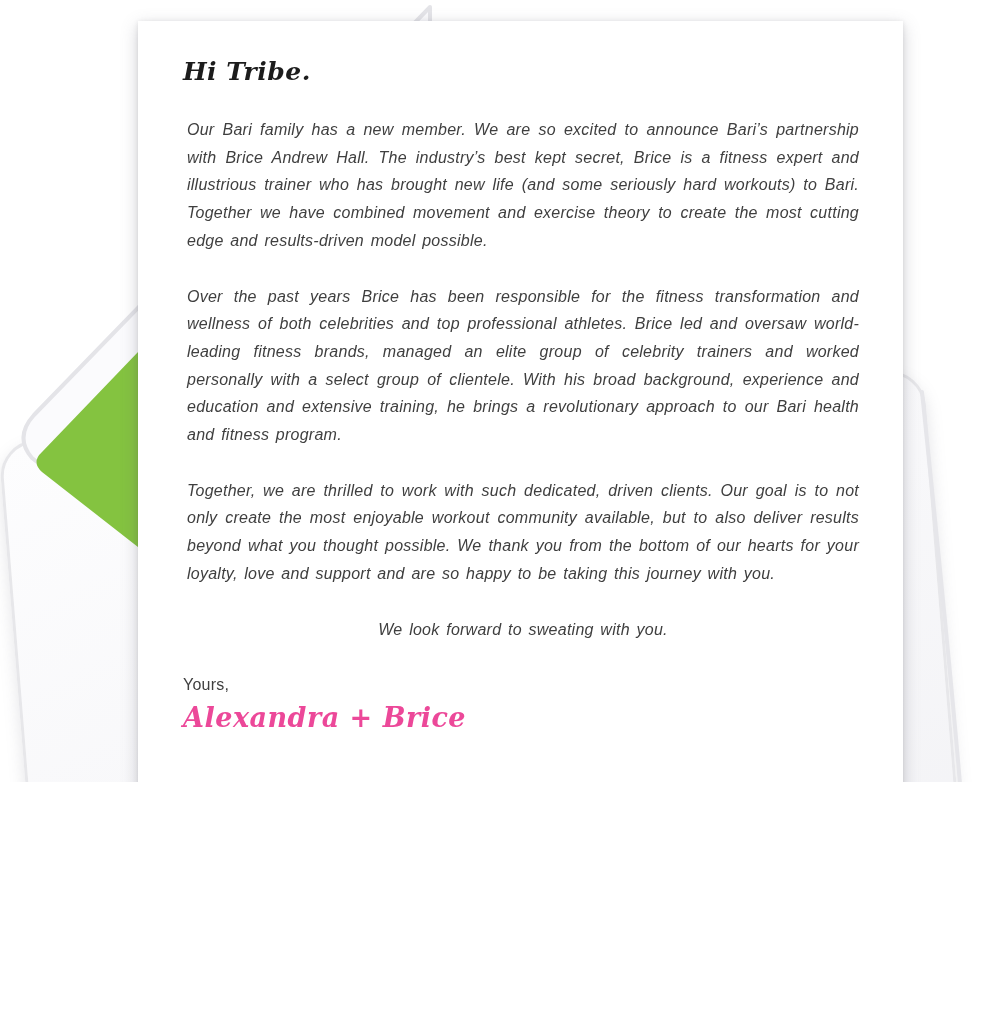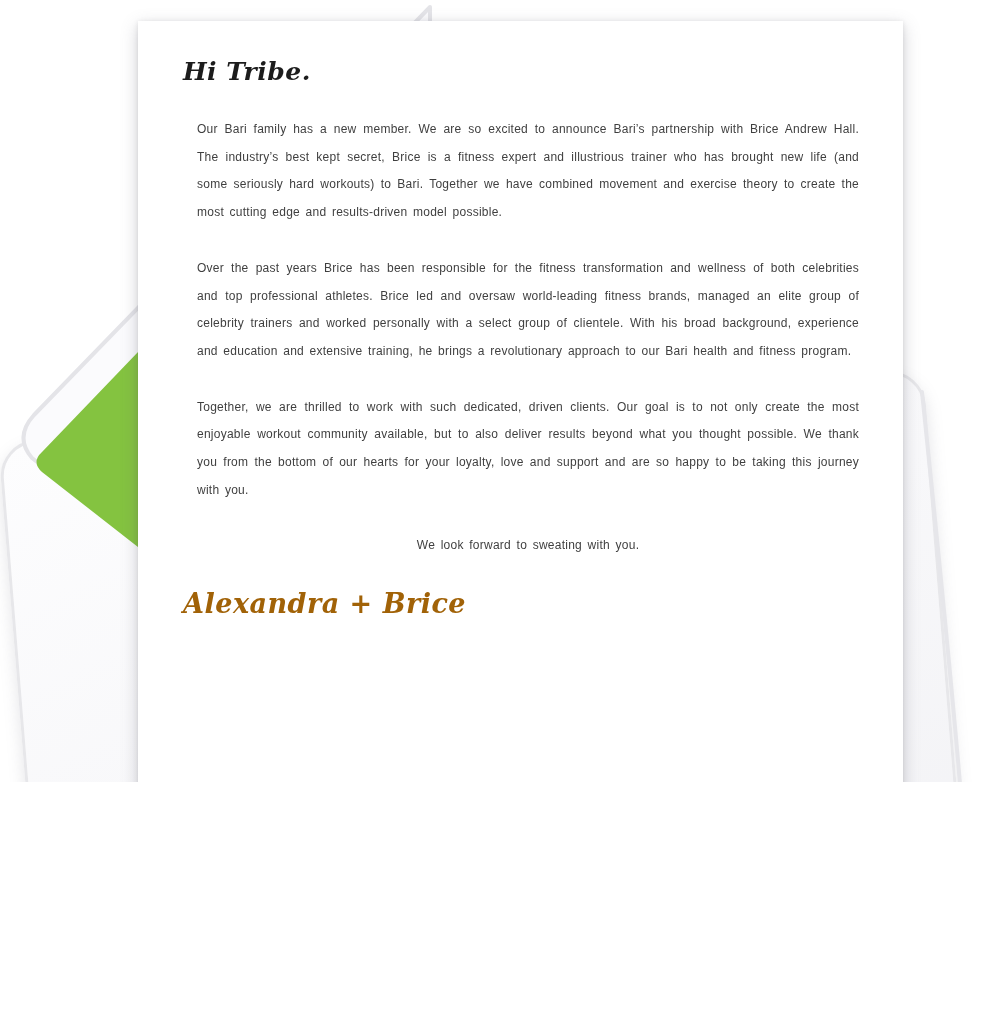--- a/index.html
+++ b/index.html
@@ -39,40 +39,41 @@
   .greeting{
     font-family:"DejaVu Serif",serif;
     font-style:italic;
     font-weight:700;
     font-size:25px;
     color:#1c1c1c;
     letter-spacing:.5px;
     margin:0 0 30px 0;
   }
   .letter p{
-    margin:0 0 28px 14px;
-    font-size:12px;
+    margin:0 0 28px 4px;
+    font-size:16px;
     line-height:27.7px;
     letter-spacing:.25px;
     word-spacing:2px;
     text-align:justify;
+    font-style:italic;
   }
   .letter p.single{text-align:center;}
   .closing{
     font-size:16px;
     line-height:27.7px;
     letter-spacing:.25px;
     margin:0;
   }
   .signature{
     font-family:"DejaVu Serif",serif;
     font-style:italic;
     font-weight:700;
     font-size:27px;
-    color:#a16207;
+    color:#ec4899;
     letter-spacing:.5px;
     margin-top:3px;
   }
 </style>
 </head>
 <body>
 
 <div class="scene">
 
   <div class="envelope-body"></div>
@@ -95,17 +96,18 @@
     <div class="greeting">Hi Tribe.</div>
 
     <p>Our Bari family has a new member. We are so excited to announce Bari’s partnership with Brice Andrew Hall. The industry’s best kept secret, Brice is a fitness expert and illustrious trainer who has brought new life (and some seriously hard workouts) to Bari. Together we have combined movement and exercise theory to create the most cutting edge and results-driven model possible.</p>
 
     <p>Over the past years Brice has been responsible for the fitness transformation and wellness of both celebrities and top professional athletes. Brice led and oversaw world-leading fitness brands, managed an elite group of celebrity trainers and worked personally with a select group of clientele. With his broad background, experience and education and extensive training, he brings a revolutionary approach to our Bari health and fitness program.</p>
 
     <p>Together, we are thrilled to work with such dedicated, driven clients. Our goal is to not only create the most enjoyable workout community available, but to also deliver results beyond what you thought possible. We thank you from the bottom of our hearts for your loyalty, love and support and are so happy to be taking this journey with you.</p>
 
     <p class="single">We look forward to sweating with you.</p>
 
+    <div class="closing">Yours,</div>
 
     <div class="signature">Alexandra + Brice</div>
   </div>
 
 </div>
 
 </body></html>

